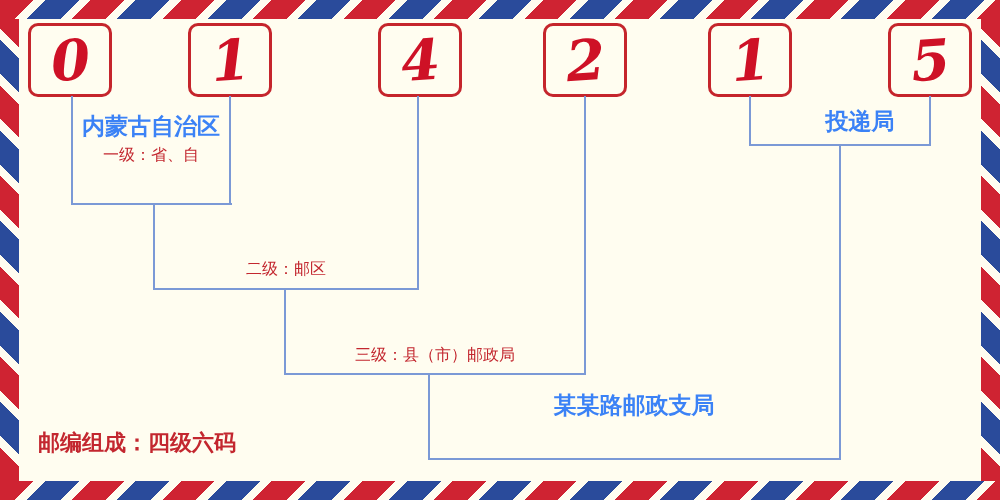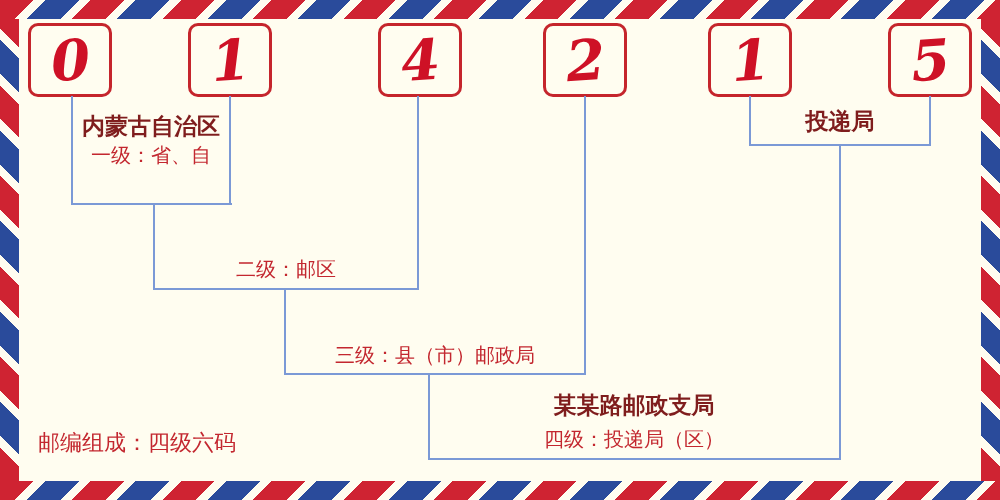--- a/index.html
+++ b/index.html
@@ -57,39 +57,39 @@
     color: #CE1126;
     transform: rotate(-4deg);
   }
 
   
   .line { position: absolute; background: #7B99D6; }
 
   
   .lbl-name {
     position: absolute;
-    color: #7f1d1d;
+    color: #3b82f6;
     font-weight: bold;
     font-size: 23px;
     line-height: 1.2;
     text-align: center;
   }
   .lbl-desc {
     position: absolute;
     color: #C3272F;
-    font-size: 20px;
+    font-size: 16px;
     line-height: 24px;
     text-align: center;
   }
   .footer-note {
     position: absolute;
     left: 38px;
     top: 428px;
     color: #C3272F;
-    font-weight: normal;
+    font-weight: bold;
     font-size: 22px;
   }
 </style>
 </head>
 <body>
 
 <div id="stage">
 
   <div class="bar bar-h bar-top"></div>
   <div class="bar bar-h bar-bottom"></div>
@@ -136,19 +136,18 @@
   <div class="line" style="left:929px;top:96px;width:2px;height:50px"></div>
 
   <div class="lbl-name" style="left:66px;top:113px;width:170px">内蒙古自治区</div>
   <div class="lbl-desc" style="left:86px;top:143px;width:130px">一级：省、自</div>
 
   <div class="lbl-desc" style="left:176px;top:257px;width:220px">二级：邮区</div>
 
   <div class="lbl-desc" style="left:295px;top:343px;width:280px">三级：县（市）邮政局</div>
 
   <div class="lbl-name" style="left:504px;top:392px;width:260px">某某路邮政支局</div>
-  <div class="lbl-desc" style="left:504px;top:427px;width:260px">四级：投递局（区）</div>
 
-  <div class="lbl-name" style="left:760px;top:108px;width:160px">投递局</div>
+  <div class="lbl-name" style="left:780px;top:108px;width:160px">投递局</div>
 
   <div class="footer-note">邮编组成：四级六码</div>
 
 </div>
 
 </body></html>

